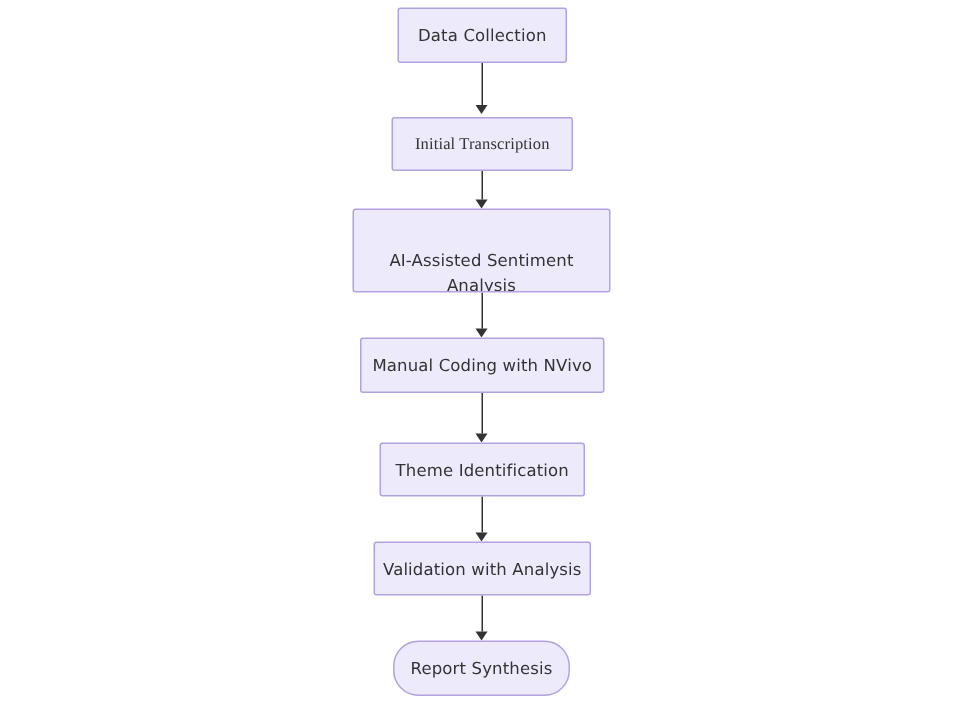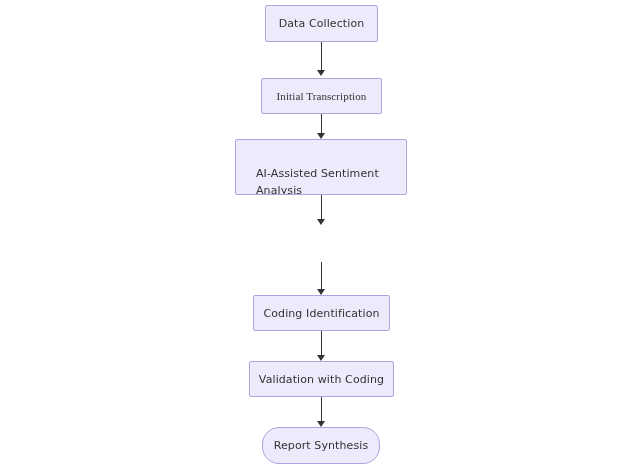--- a/index.html
+++ b/index.html
@@ -28,21 +28,21 @@
     display: flex;
     align-items: center;
     justify-content: center;
     overflow: hidden;
     white-space: nowrap;
   }
   .node-label {
     color: #333333;
     font-size: 11px;
     line-height: 17px;
-    text-align: left;
+    text-align: center;
     font-weight: 400;
     letter-spacing: 0.1px;
     white-space: nowrap;
   }
   .node-label.wrap {
     white-space: normal;
     width: 130px;
     margin-top: 30px;
   }
   .edge {
@@ -87,26 +87,29 @@
   </div>
 
   <div class="node" style="left:261px; top:78px; width:121px; height:36px;font-family:Liberation Serif, serif;">
     <span class="node-label">Initial Transcription</span>
   </div>
 
   <div class="node" style="left:235px; top:139px; width:172px; height:56px;">
     <span class="node-label wrap">AI-Assisted Sentiment Analysis</span>
   </div>
 
+  <div class="node" style="left:240px; top:225px; width:163px; height:37px;">
+    <span class="node-label">Manual Coding with NVivo</span>
+  </div>
 
   <div class="node" style="left:253px; top:295px; width:137px; height:36px;">
-    <span class="node-label">Coding Identification</span>
+    <span class="node-label">Theme Identification</span>
   </div>
 
   <div class="node" style="left:249px; top:361px; width:145px; height:36px;">
-    <span class="node-label">Validation with Coding</span>
+    <span class="node-label">Validation with Analysis</span>
   </div>
 
   <div class="node" style="left:262px; top:427px; width:118px; height:37px;border-radius:17px;">
     <span class="node-label">Report Synthesis</span>
   </div>
 
 </div>
 
 </body></html>

